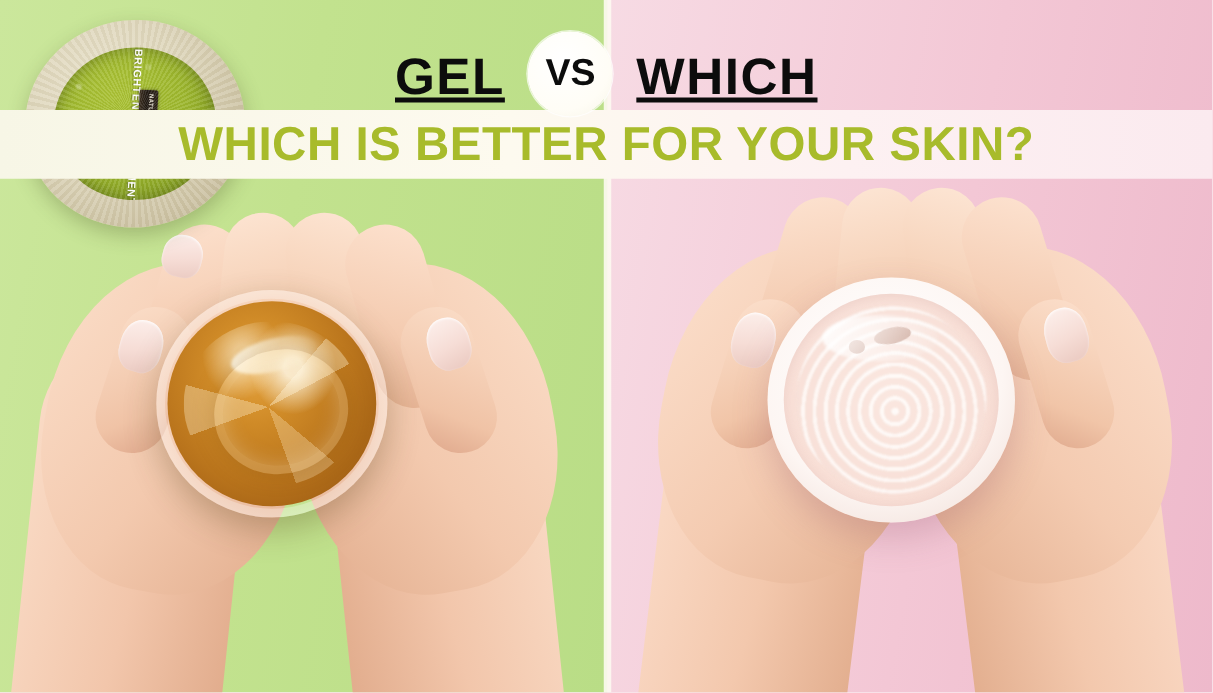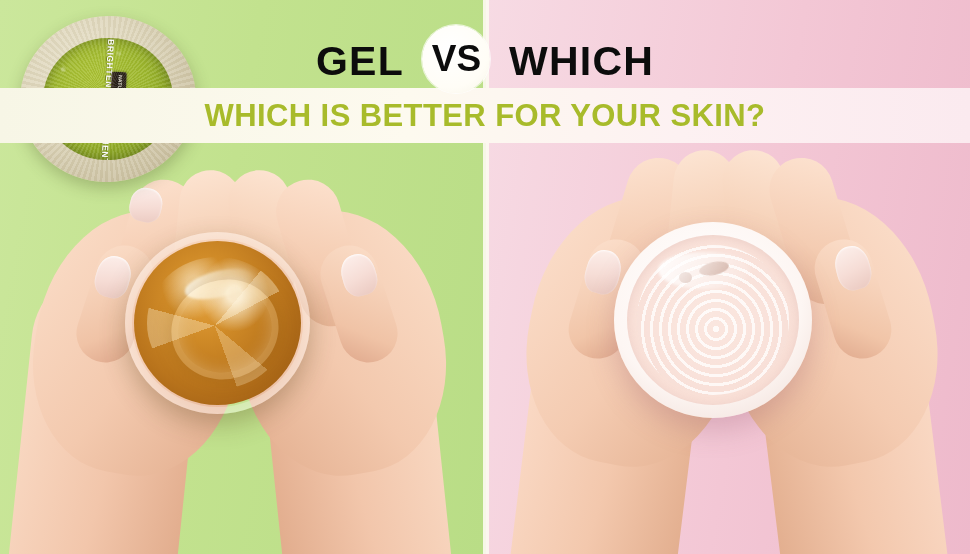--- a/index.html
+++ b/index.html
@@ -227,39 +227,39 @@
   #cream-dip2 { left:30%; top:22%; width:13px; height:11px; }
 
   
   #headline {
     position:absolute; left:0; right:0; top:27px;
     text-align:center; z-index:30;
     font-size:41px; font-weight:bold; letter-spacing:1.2px;
     color:#0c0c0c; line-height:46px;
     white-space:nowrap;
   }
-  #headline .word { display:inline-block; vertical-align:middle; }
+  #headline .word { display:inline-block; vertical-align:middle;text-decoration:underline; }
   #vs-badge {
     display:inline-block; vertical-align:middle;
     width:68px; height:68px; line-height:68px;
     border-radius:50%;
     background:radial-gradient(circle at 40% 35%, #ffffff 0%, #fffdf6 65%, #f7f4e7 100%);
-    color:#0c0c0c; font-size:37px; letter-spacing:0px;
+    color:#0c0c0c; font-size:30px; letter-spacing:0px;
     margin:0 6px; position:relative; top:-2px;
     box-shadow:0 0 0 1px rgba(255,255,255,.7);
   }
 
   #subbanner {
     position:absolute; left:0; right:0; top:88px; height:55px; z-index:20;
     background:linear-gradient(90deg,#f7f6e6 0%,#fdfaef 42%,#fdf1f2 70%,#fbeaef 100%);
   }
   #subtitle {
     position:absolute; left:0; right:0; top:90px; height:52px; z-index:25;
     display:flex; align-items:center; justify-content:center;
-    font-size:31px; font-weight:bold; letter-spacing:.4px;
+    font-size:38px; font-weight:bold; letter-spacing:.4px;
     color:#a8bb2b; white-space:nowrap;
   }
 </style>
 </head>
 <body>
 
 <div id="banner-root">
 
   <div class="bg-half bg-left"></div>
   <div class="bg-half bg-right"></div>

